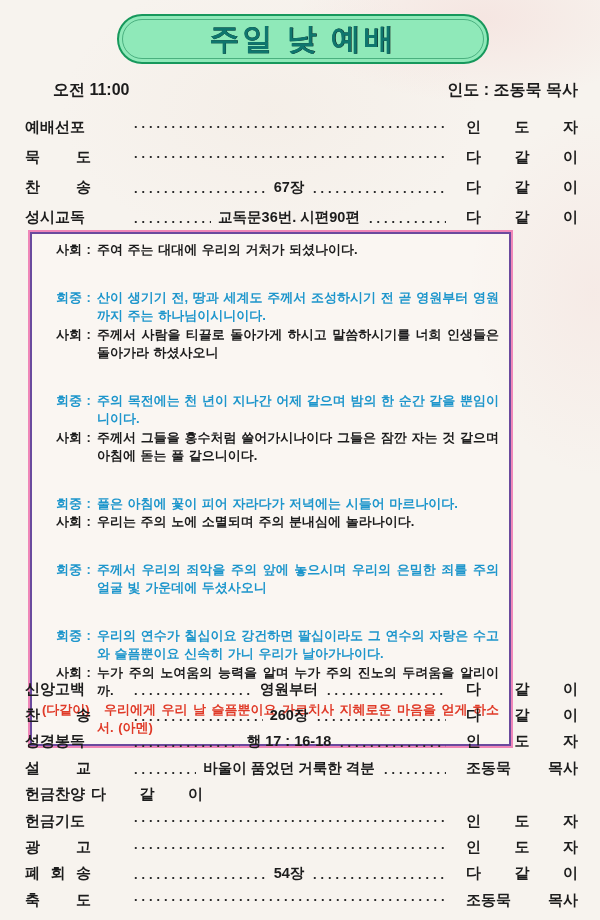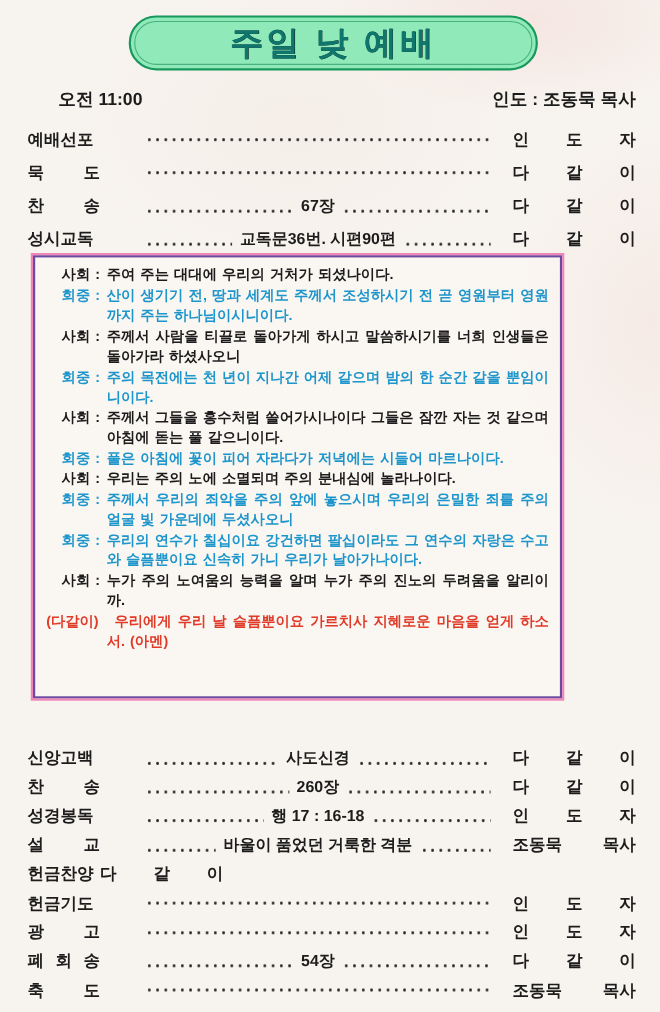--- a/index.html
+++ b/index.html
@@ -119,21 +119,21 @@
     text-align: justify;
     word-spacing: 1px;
   }
   .speaker {
     display: inline-block;
     width: 55px;
     text-indent: 14px;
     white-space: nowrap;
   }
   .c-mod { color: #1c1c1c; }
-  .c-cong { color: var(--congregation_text, #1e96cc); }
+  .c-cong { color: var(--congregation_text, #1e96cc); margin-top: 29px; }
   .c-all  { color: var(--all_text, #e03a28); }
   .c-all .speaker { width: 62px; text-indent: 0; }
 </style>
 </head>
 <body>
 
 <div class="page">
 
   <div class="banner">
     <span class="banner-title">주일 낮 예배</span>
@@ -193,21 +193,21 @@
     <div class="rline c-cong"><span class="speaker">회중 :</span><span>우리의 연수가 칠십이요 강건하면 팔십이라도 그 연수의 자랑은 수고와 슬픔뿐이요 신속히 가니 우리가 날아가나이다.</span></div>
     <div class="rline c-mod"><span class="speaker">사회 :</span><span>누가 주의 노여움의 능력을 알며 누가 주의 진노의 두려움을 알리이까.</span></div>
     <div class="rline c-all"><span class="speaker">(다같이)</span><span>우리에게 우리 날 슬픔뿐이요 가르치사 지혜로운 마음을 얻게 하소서. (아멘)</span></div>
   </div>
 
   <div class="order order-bottom">
     <div class="row">
       <span class="label">신앙고백</span>
       <span class="mid">
           <span class="leader"></span>
-          <span class="mid-text">사도신경</span>
+          <span class="mid-text">영원부터</span>
           <span class="leader"></span>
         </span>
       <span class="by">다 같 이</span>
     </div>
     <div class="row">
       <span class="label">찬 송</span>
       <span class="mid">
           <span class="leader"></span>
           <span class="mid-text">260장</span>
           <span class="leader"></span>

